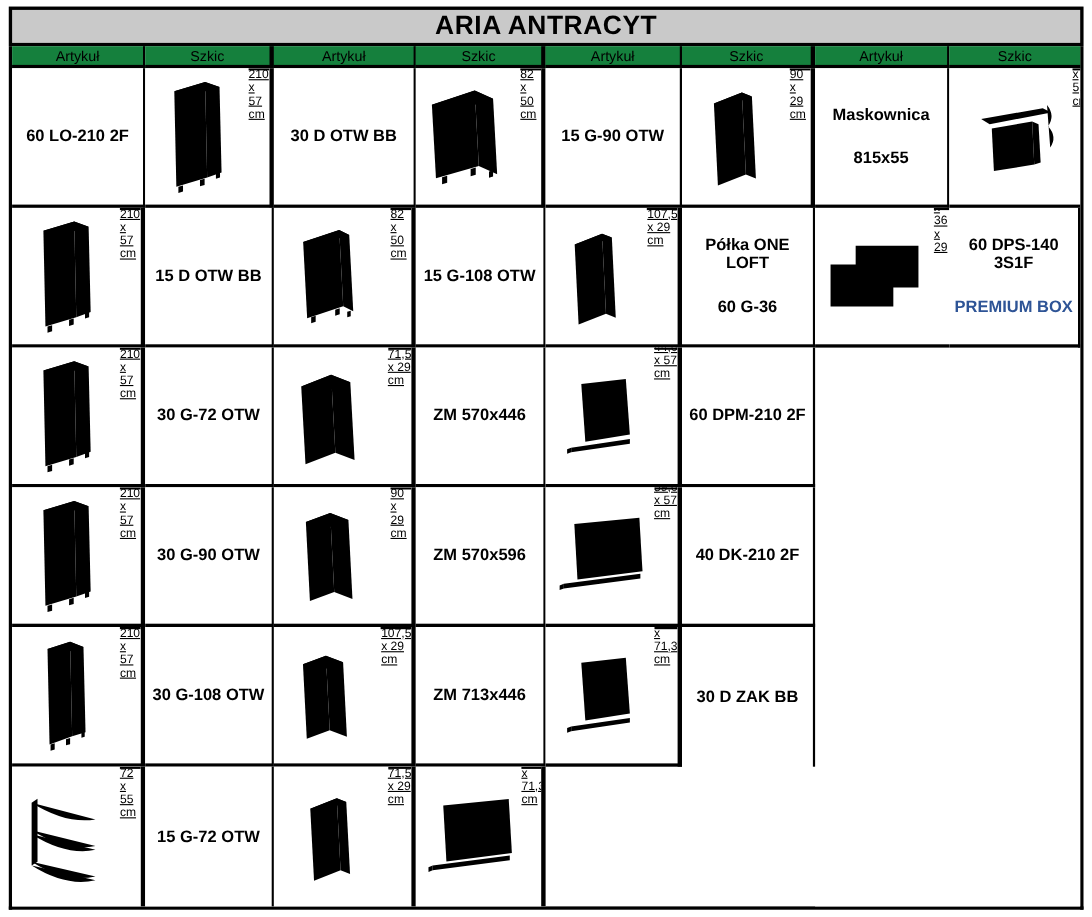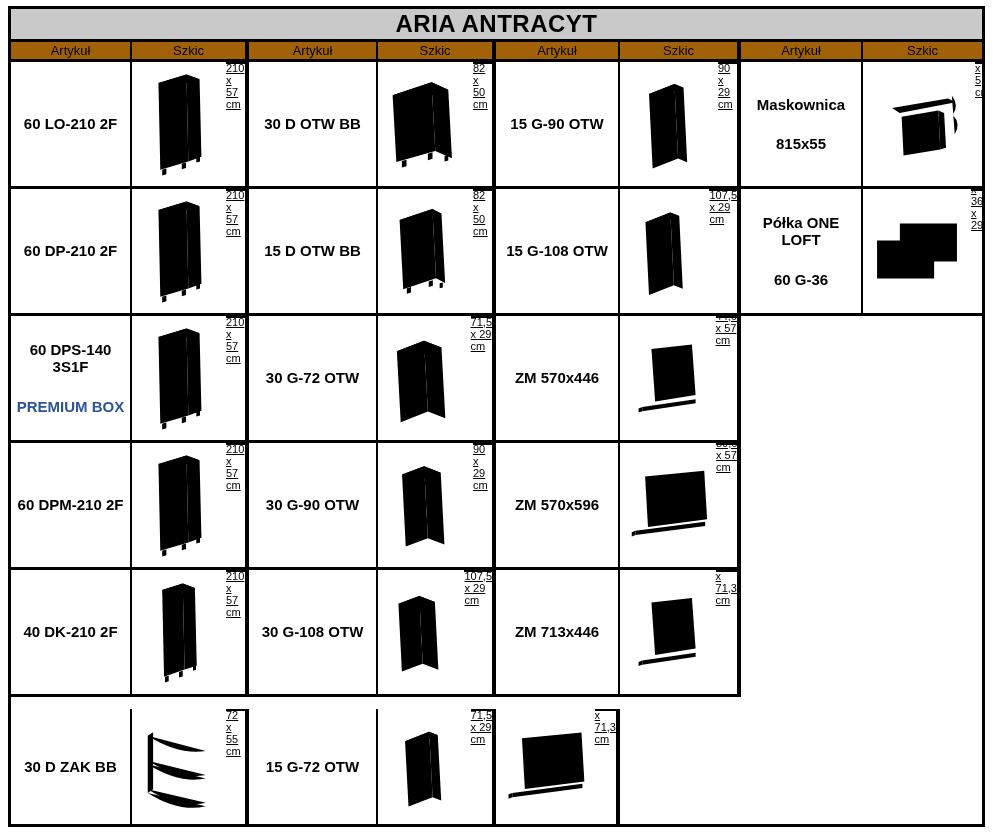--- a/index.html
+++ b/index.html
@@ -14,22 +14,22 @@
   .grid{
     box-sizing:border-box;width:977px;
     border:3px solid #000;border-top:none;
     display:grid;
     grid-template-columns:121px 117px 129px 118px 124px 121px 122px 119px;
     grid-template-rows:20px repeat(6,127px);
   }
   .c{box-sizing:border-box;background:#fff;border-right:2px solid #000;border-bottom:3px solid #000;overflow:hidden;}
   .c.sep{border-right:4px solid #000;}
   .c.lastcol{border-right:none;}
-  .c.lastrow{border-bottom:none;margin-top:12px;}
-  .hd{background:#a16207;display:flex;align-items:center;justify-content:center;
+  .c.lastrow{border-bottom:none;}
+  .hd{background:#15803d;display:flex;align-items:center;justify-content:center;
       font-size:13px;border-bottom:3px solid #000;}
   .art{display:flex;flex-direction:column;align-items:center;justify-content:center;
        font-weight:bold;font-size:15px;text-align:center;line-height:1.15;padding:2px;}
   .art .l2{margin-top:22px;}
   .art .premium{color:#2e5496;text-align:right;}
   .szk{display:flex;flex-direction:row;text-decoration:underline;}
   .sk-area{flex:1;display:flex;align-items:center;justify-content:center;min-height:0;}
   .dims{height:19px;flex:0 0 19px;border-top:2px solid #000;
         display:flex;align-items:center;justify-content:center;font-size:11px;}
   .merged{background:#fff;border:none;}
@@ -309,23 +309,20 @@
     </div>
     <div class="c szk lastcol">
       <div class="sk-area">
         <svg class="sk" width="112" height="97" viewBox="0 0 116 100">
             <use href="#sym-mask"></use>
           </svg>
       </div>
       <div class="dims">81,5 x 5,5 cm</div>
     </div>
 
-    <div class="c art">
-      <div>60 DP-210 2F</div>
-    </div>
     <div class="c szk sep">
       <div class="sk-area">
         <svg class="sk" width="62" height="114" viewBox="0 0 64 122">
             <use href="#sym-dp"></use>
           </svg>
       </div>
       <div class="dims">60 x 210 x 57 cm</div>
     </div>
     <div class="c art">
       <div>15 D OTW BB</div>

